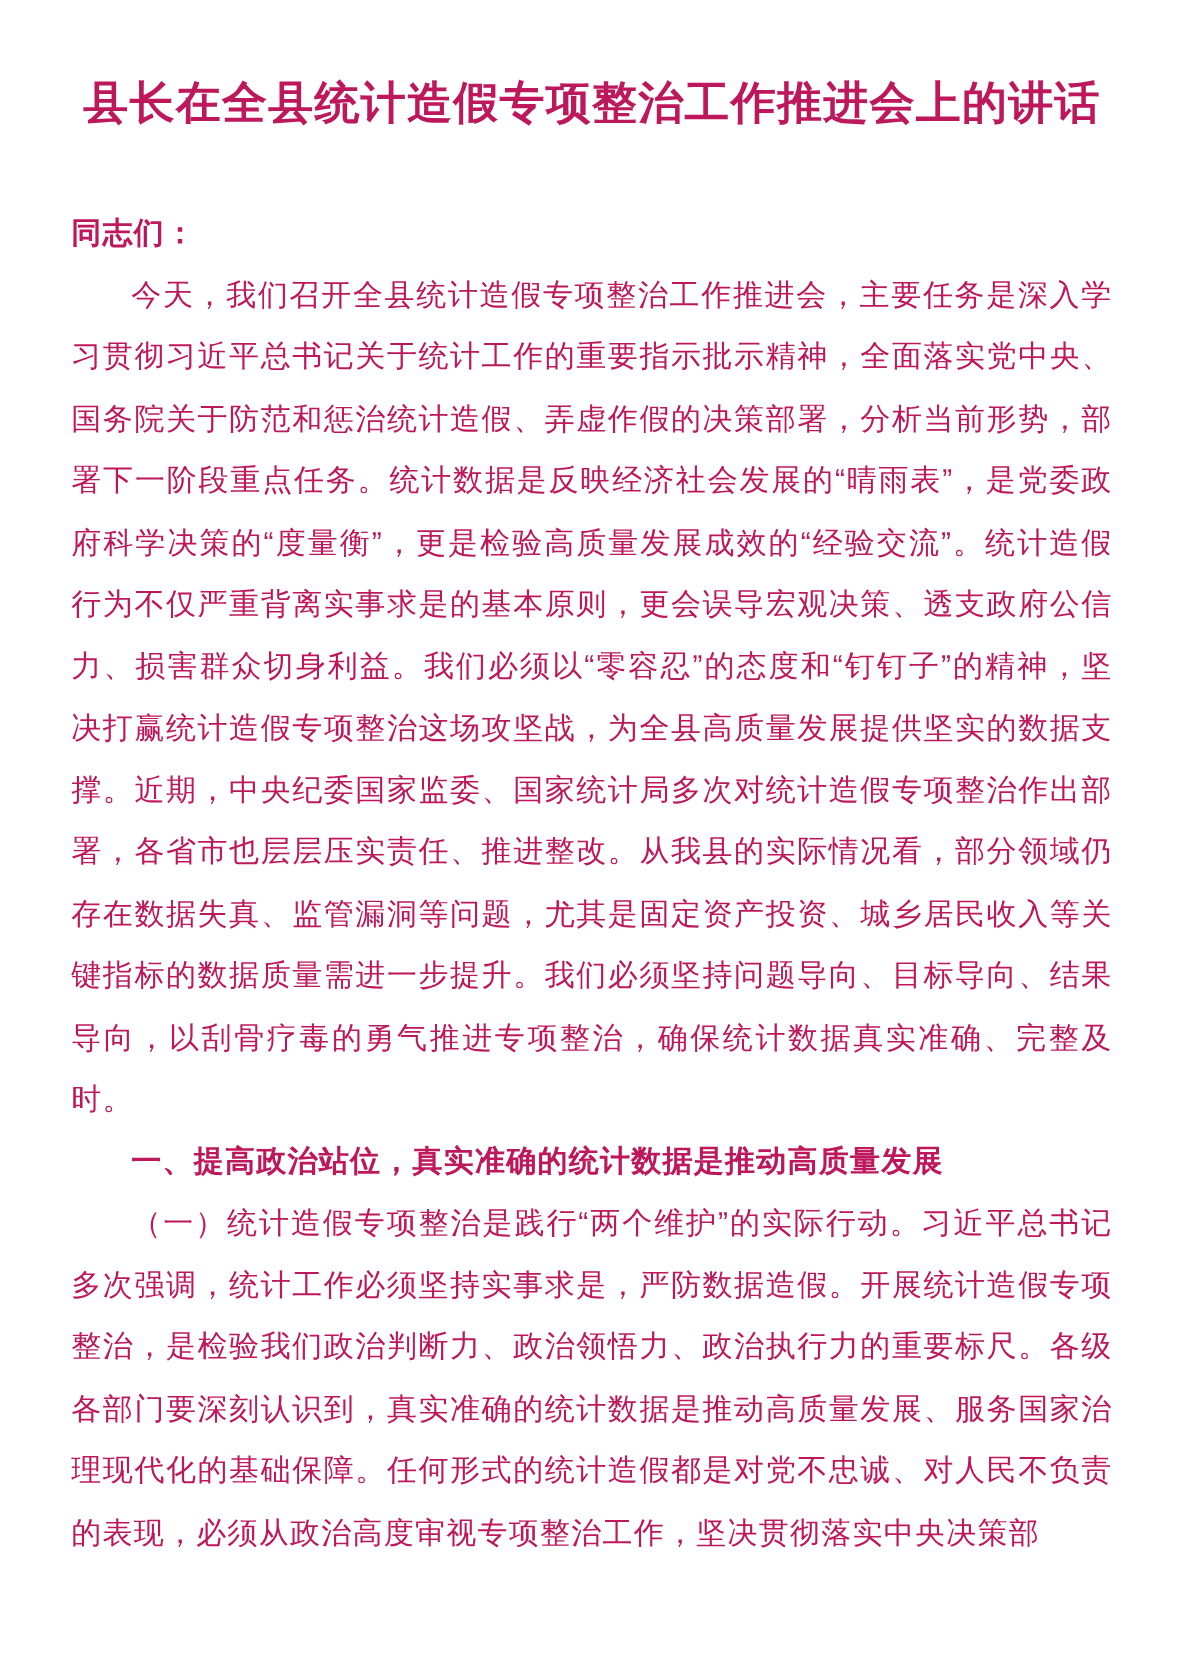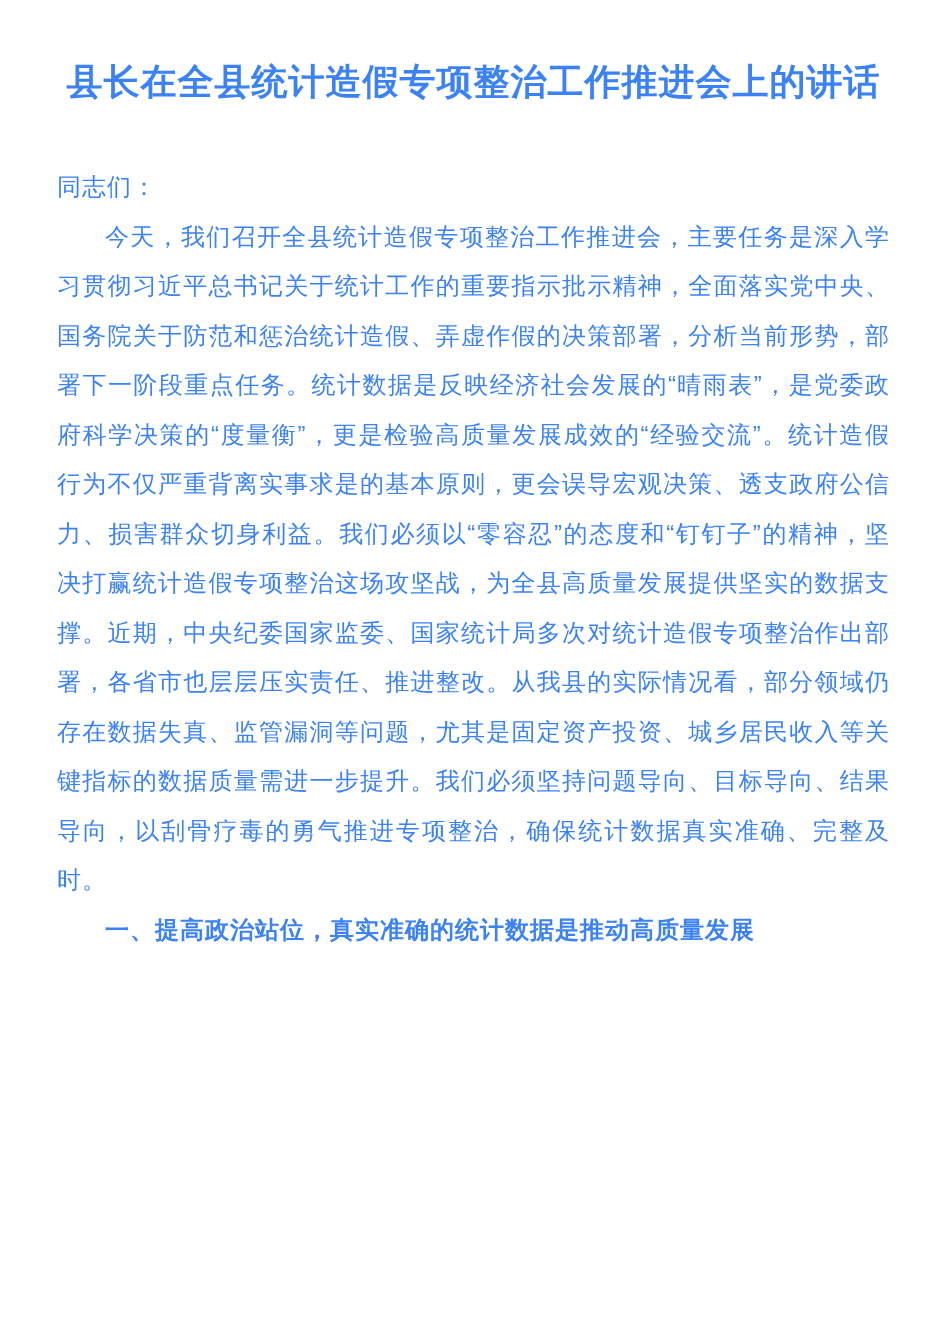--- a/index.html
+++ b/index.html
@@ -9,21 +9,21 @@
   }
   .page {
     position: relative;
     width: 950px;
     height: 1344px;
     background: #ffffff;
     box-sizing: border-box;
     padding: 0 60px 0 57px;
     overflow: hidden;
     font-family: "Liberation Sans", "DejaVu Sans", sans-serif;
-    color: #3b82f6;
+    color: #be185d;
   }
   .doc-title {
     margin: 58px 0 0 0;
     font-size: 36px;
     line-height: 48px;
     font-weight: bold;
     text-align: center;
     letter-spacing: 1px;
     white-space: nowrap;
   }
@@ -33,20 +33,21 @@
     line-height: 49.5px;
     letter-spacing: 1px;
     text-align: justify;
   }
   .doc-body p {
     margin: 0;
     padding: 0;
   }
   .salutation {
     text-indent: 0;
+    font-weight: bold;
   }
   .para {
     text-indent: 2em;
   }
   .section-heading {
     font-weight: bold;
     text-indent: 2em;
   }
 </style>
 </head>
@@ -55,14 +56,15 @@
 <div class="page">
   <h1 class="doc-title">县长在全县统计造假专项整治工作推进会上的讲话</h1>
 
   <div class="doc-body">
     <p class="salutation">同志们：</p>
 
     <p class="para">今天，我们召开全县统计造假专项整治工作推进会，主要任务是深入学习贯彻习近平总书记关于统计工作的重要指示批示精神，全面落实党中央、国务院关于防范和惩治统计造假、弄虚作假的决策部署，分析当前形势，部署下一阶段重点任务。统计数据是反映经济社会发展的“晴雨表”，是党委政府科学决策的“度量衡”，更是检验高质量发展成效的“经验交流”。统计造假行为不仅严重背离实事求是的基本原则，更会误导宏观决策、透支政府公信力、损害群众切身利益。我们必须以“零容忍”的态度和“钉钉子”的精神，坚决打赢统计造假专项整治这场攻坚战，为全县高质量发展提供坚实的数据支撑。近期，中央纪委国家监委、国家统计局多次对统计造假专项整治作出部署，各省市也层层压实责任、推进整改。从我县的实际情况看，部分领域仍存在数据失真、监管漏洞等问题，尤其是固定资产投资、城乡居民收入等关键指标的数据质量需进一步提升。我们必须坚持问题导向、目标导向、结果导向，以刮骨疗毒的勇气推进专项整治，确保统计数据真实准确、完整及时。</p>
 
     <p class="section-heading">一、提高政治站位，真实准确的统计数据是推动高质量发展</p>
 
+    <p class="para">（一）统计造假专项整治是践行“两个维护”的实际行动。习近平总书记多次强调，统计工作必须坚持实事求是，严防数据造假。开展统计造假专项整治，是检验我们政治判断力、政治领悟力、政治执行力的重要标尺。各级各部门要深刻认识到，真实准确的统计数据是推动高质量发展、服务国家治理现代化的基础保障。任何形式的统计造假都是对党不忠诚、对人民不负责的表现，必须从政治高度审视专项整治工作，坚决贯彻落实中央决策部</p>
   </div>
 </div>
 
 </body></html>

